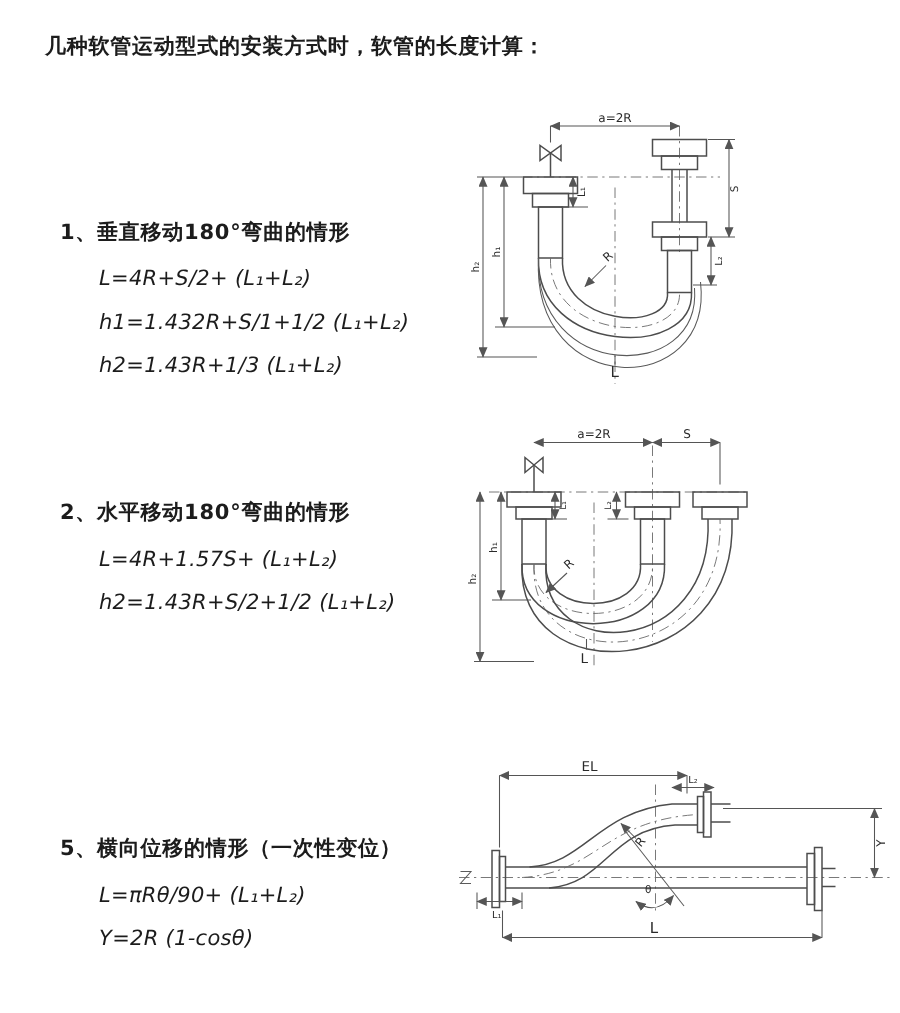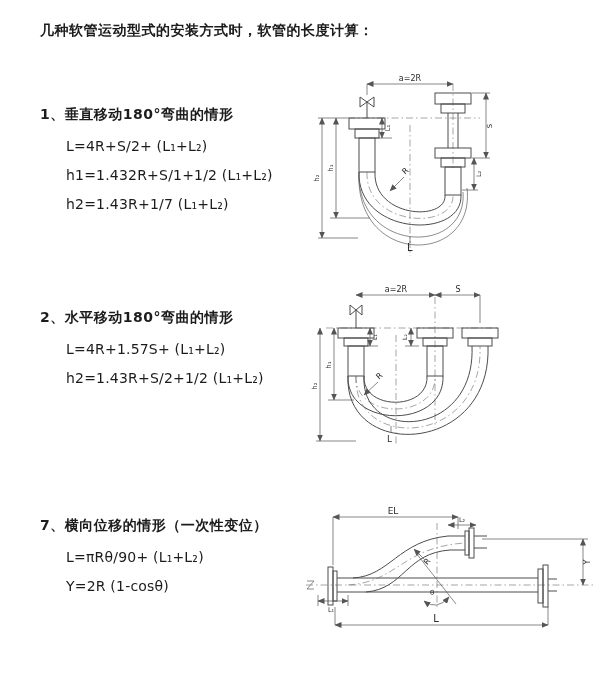--- a/index.html
+++ b/index.html
@@ -1,51 +1,51 @@
 <!DOCTYPE html>
 <html><head>
 <meta charset="utf-8">
 <style>
   html,body{margin:0;padding:0;}
   body{
     width:600px;height:675px;background:#ffffff;position:relative;overflow:hidden;
     font-family:"DejaVu Sans","Liberation Sans",sans-serif;color:#1c1c1c;
   }
-  .doc-title{position:absolute;left:40px;top:22px;font-size:14px;font-weight:700;letter-spacing:0.5px;}
-  .section{position:absolute;left:40px;}
+  .doc-title{position:absolute;left:30px;top:22px;font-size:14px;font-weight:700;letter-spacing:0.5px;}
+  .section{position:absolute;left:40px;margin-top:40px;}
   .sec-heading{font-size:14px;font-weight:700;letter-spacing:0.5px;}
-  .formula{font-size:14px;font-weight:400;margin:15px 0 0 26px;line-height:14px;letter-spacing:0.2px;}
+  .formula{font-size:14px;font-weight:400;margin:15px 0 0 26px;line-height:14px;letter-spacing:0.2px;font-style:italic;}
   .diagram{position:absolute;}
   svg{display:block;}
   svg .draw{stroke:#4d4d4d;stroke-width:1;fill:none;}
   svg .thin{stroke:#5a5a5a;stroke-width:0.7;fill:none;}
   svg .dash{stroke:#6a6a6a;stroke-width:0.6;fill:none;stroke-dasharray:7 3 1.5 3;}
   svg .dim{stroke:#555;stroke-width:0.7;fill:none;}
   svg text{fill:#2a2a2a;font-family:"DejaVu Sans","Liberation Sans",sans-serif;}
 </style>
 </head>
 <body>
 
 <div class="doc-title">几种软管运动型式的安装方式时，软管的长度计算：</div>
 
 <div class="section" style="top:106px;">
   <div class="sec-heading">1、垂直移动180°弯曲的情形</div>
   <div class="formula">L=4R+S/2+ (L₁+L₂)</div>
   <div class="formula">h1=1.432R+S/1+1/2 (L₁+L₂)</div>
-  <div class="formula">h2=1.43R+1/7 (L₁+L₂)</div>
-</div>
-
-<div class="section" style="top:309px;">
+  <div class="formula">h2=1.43R+1/3 (L₁+L₂)</div>
+</div>
+
+<div class="section" style="top:293px;">
   <div class="sec-heading">2、水平移动180°弯曲的情形</div>
   <div class="formula">L=4R+1.57S+ (L₁+L₂)</div>
   <div class="formula">h2=1.43R+S/2+1/2 (L₁+L₂)</div>
 </div>
 
 <div class="section" style="top:517px;">
-  <div class="sec-heading">7、横向位移的情形（一次性变位）</div>
+  <div class="sec-heading">5、横向位移的情形（一次性变位）</div>
   <div class="formula">L=πRθ/90+ (L₁+L₂)</div>
   <div class="formula">Y=2R (1-cosθ)</div>
 </div>
 
 <div class="diagram" style="left:312px;top:70px;">
 <svg width="280" height="195" viewBox="0 0 280 195">
   <defs>
     <marker id="ar1" markerWidth="7" markerHeight="6" refX="6.5" refY="3" orient="auto-start-reverse" markerUnits="userSpaceOnUse">
       <path d="M0,0 L7,3 L0,6 Z" fill="#555"></path>
     </marker>

